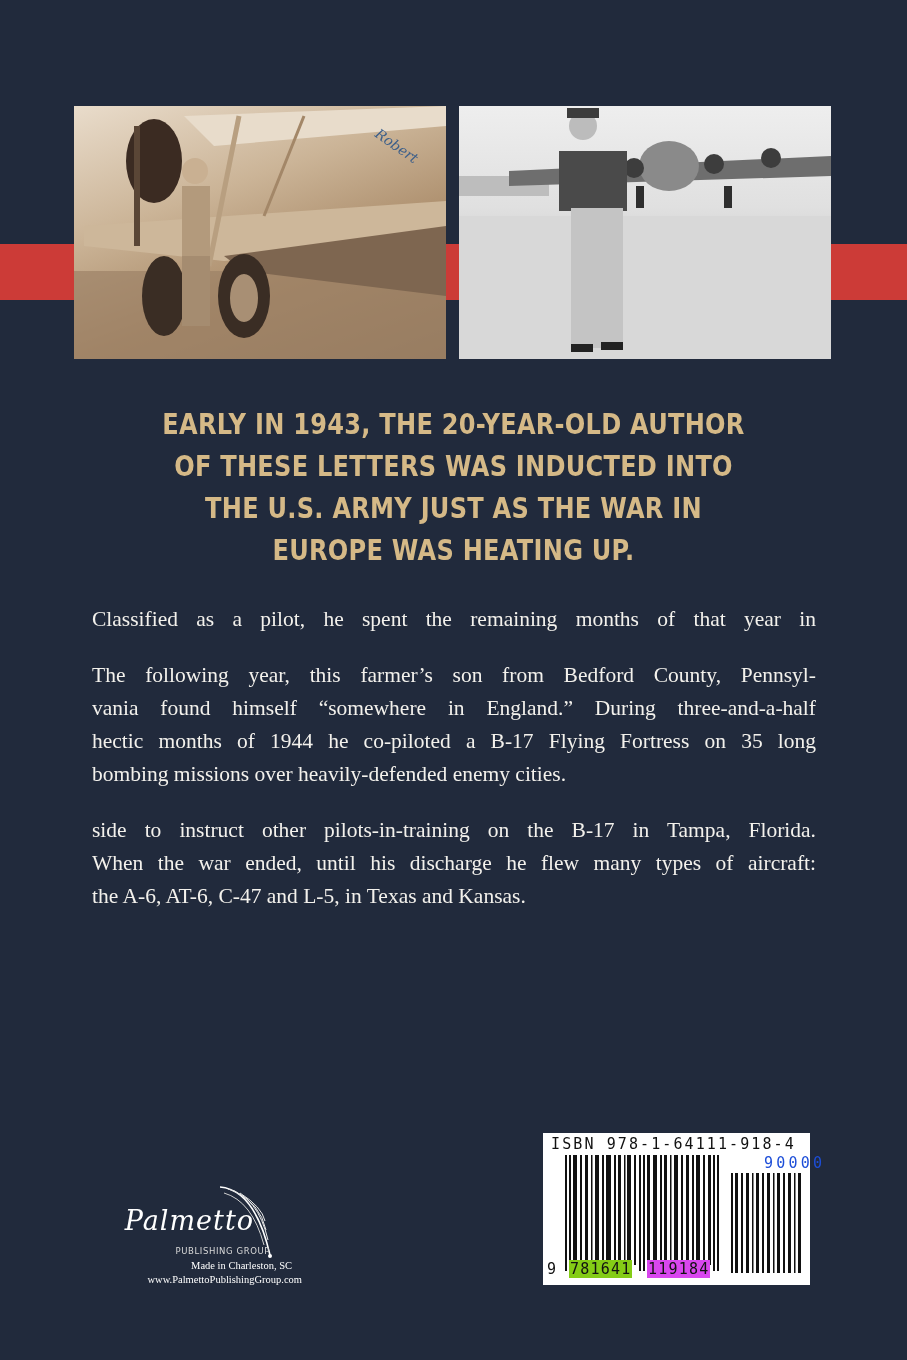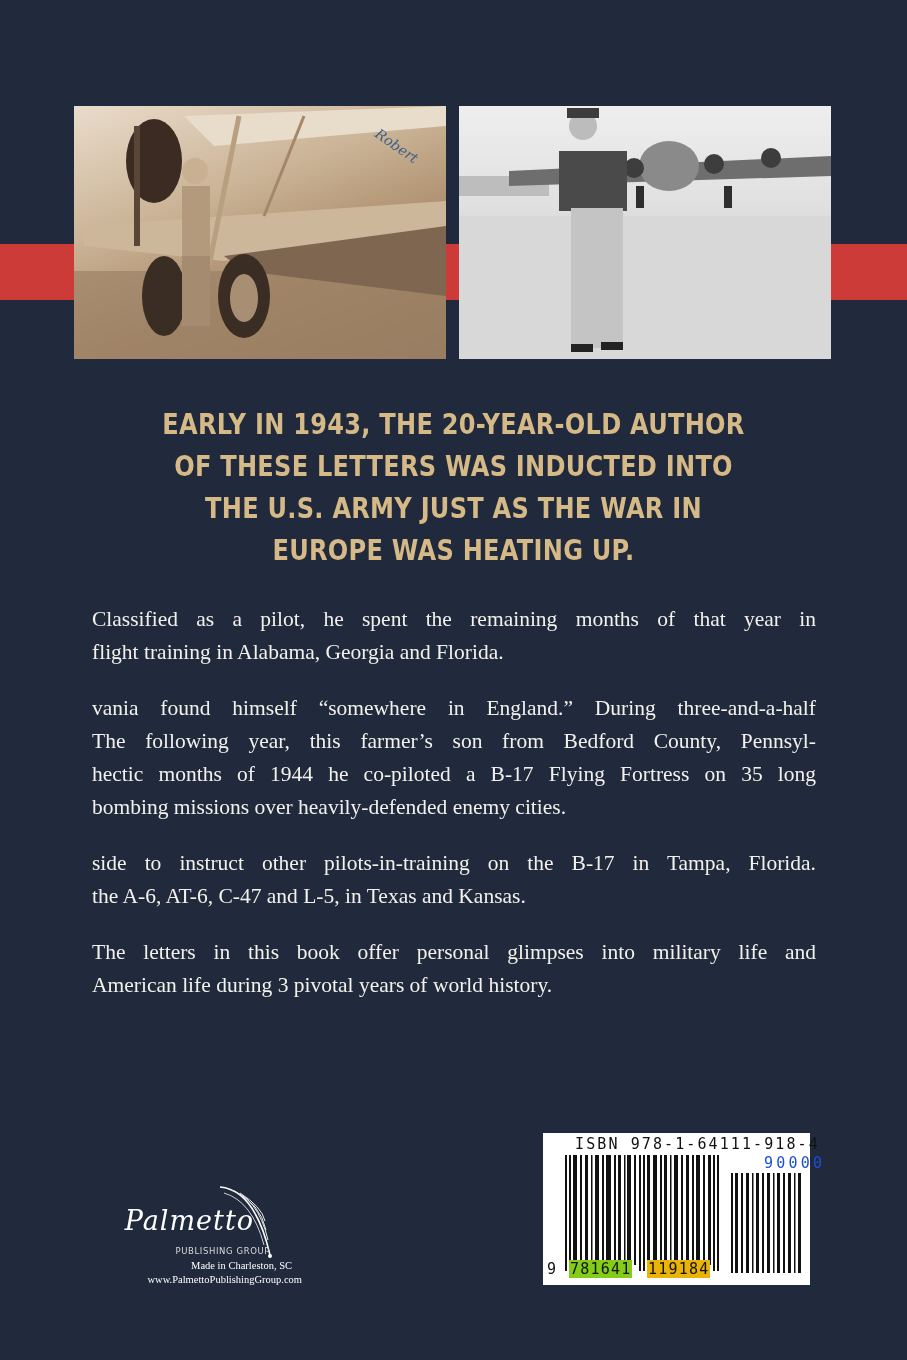--- a/index.html
+++ b/index.html
@@ -70,39 +70,38 @@
   .logo svg { position: absolute; left: 118px; top: 0; }
 
   .barcode {
     position: absolute; left: 543px; top: 1133px; width: 267px; height: 152px;
     background: #ffffff;
   }
   .barcode .isbn {
     position: absolute; left: 8px; top: 2px; width: 256px;
     font-family: "DejaVu Sans Mono", monospace; font-size: 15px; letter-spacing: 2.1px; color: #111;
     white-space: nowrap;
-    margin-left: 24px;
   }
   .barcode .addon-num {
     position: absolute; left: 190px; top: 21px;
     font-family: "DejaVu Sans Mono", monospace; font-size: 15px; letter-spacing: 3.2px; color: #1d4ed8; margin-left: 31px;
   }
   .barcode .num-left {
     position: absolute; left: 4px; top: 127px;
     font-family: "DejaVu Sans Mono", monospace; font-size: 15px; color: #111;
   }
   .barcode .num-main {
     position: absolute; left: 26px; top: 127px;
     font-family: "DejaVu Sans Mono", monospace; font-size: 15px; letter-spacing: 1.2px; color: #111;
     background: #84cc16; padding: 0 1px;
   }
   .barcode .num-main2 {
     position: absolute; left: 104px; top: 127px;
     font-family: "DejaVu Sans Mono", monospace; font-size: 15px; letter-spacing: 1.2px; color: #111;
-    background: #eab308; padding: 0 1px;
+    background: #d946ef; padding: 0 1px;
   }
   .bars { position: absolute; left: 0; top: 0; }
 </style>
 </head>
 <body>
 
 <div class="stripe"></div>
 
 <div class="photo photo-left">
   <svg width="372" height="253" viewBox="0 0 372 253">
@@ -147,35 +146,31 @@
 <div class="headline">
   <span>EARLY IN 1943, THE 20-YEAR-OLD AUTHOR</span>
   <span>OF THESE LETTERS WAS INDUCTED INTO</span>
   <span>THE U.S. ARMY JUST AS THE WAR IN</span>
   <span>EUROPE WAS HEATING UP.</span>
 </div>
 
 <div class="body-copy">
   <p>
     <span class="ln just">Classified as a pilot, he spent the remaining months of that year in</span>
-    <span class="ln">flight training in Alabama, Georgia and Florida.</span>
   </p>
   <p>
+    <span class="ln just">The following year, this farmer’s son from Bedford County, Pennsyl-</span>
     <span class="ln just">vania found himself “somewhere in England.” During three-and-a-half</span>
-    <span class="ln just">The following year, this farmer’s son from Bedford County, Pennsyl-</span>
     <span class="ln just">hectic months of 1944 he co-piloted a B-17 Flying Fortress on 35 long</span>
     <span class="ln">bombing missions over heavily-defended enemy cities.</span>
   </p>
   <p>
     <span class="ln just">side to instruct other pilots-in-training on the B-17 in Tampa, Florida.</span>
+    <span class="ln just">When the war ended, until his discharge he flew many types of aircraft:</span>
     <span class="ln">the A-6, AT-6, C-47 and L-5, in Texas and Kansas.</span>
-  </p>
-  <p>
-    <span class="ln just">The letters in this book offer personal glimpses into military life and</span>
-    <span class="ln">American life during 3 pivotal years of world history.</span>
   </p>
 </div>
 
 <div class="logo">
   <svg width="70" height="75" viewBox="0 0 70 75">
     <path d="M10 2 Q45 5 60 70" stroke="#ffffff" stroke-width="1.6" fill="none"></path>
     <path d="M18 4 Q48 12 58 55" stroke="#e6e6e6" stroke-width="1" fill="none"></path>
     <path d="M24 6 Q50 18 56 45" stroke="#e6e6e6" stroke-width="1" fill="none"></path>
     <path d="M30 8 Q52 22 55 36" stroke="#e6e6e6" stroke-width="1" fill="none"></path>
     <path d="M14 8 Q42 16 54 60" stroke="#cfcfcf" stroke-width="1" fill="none"></path>

